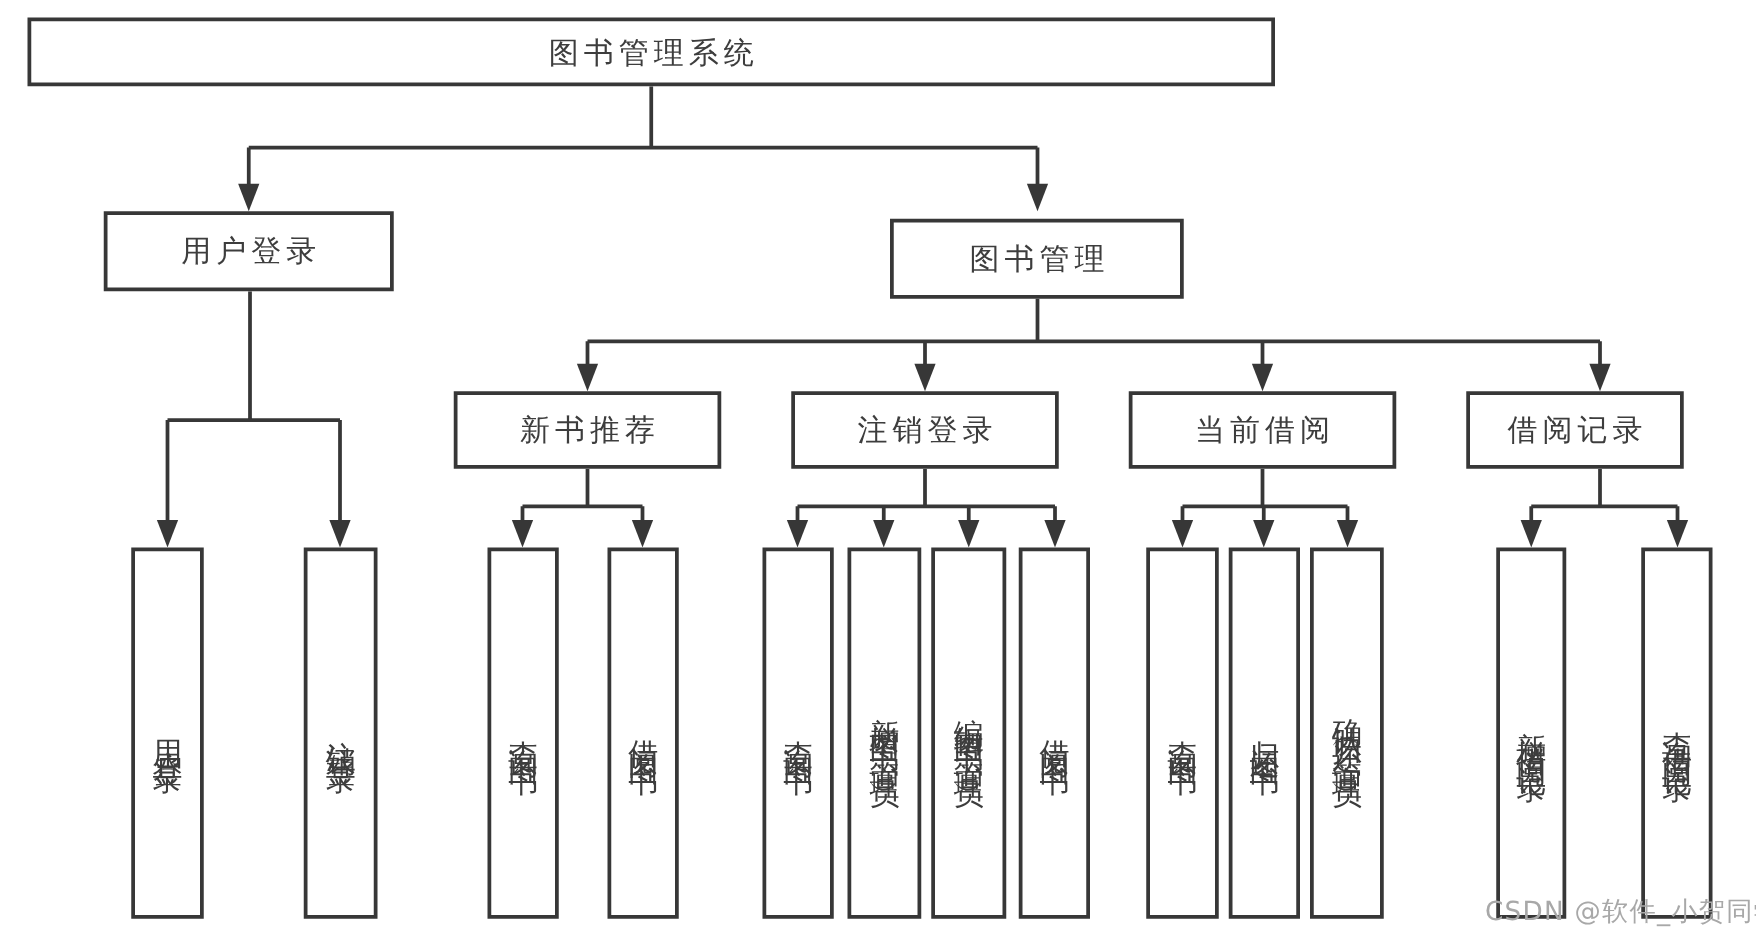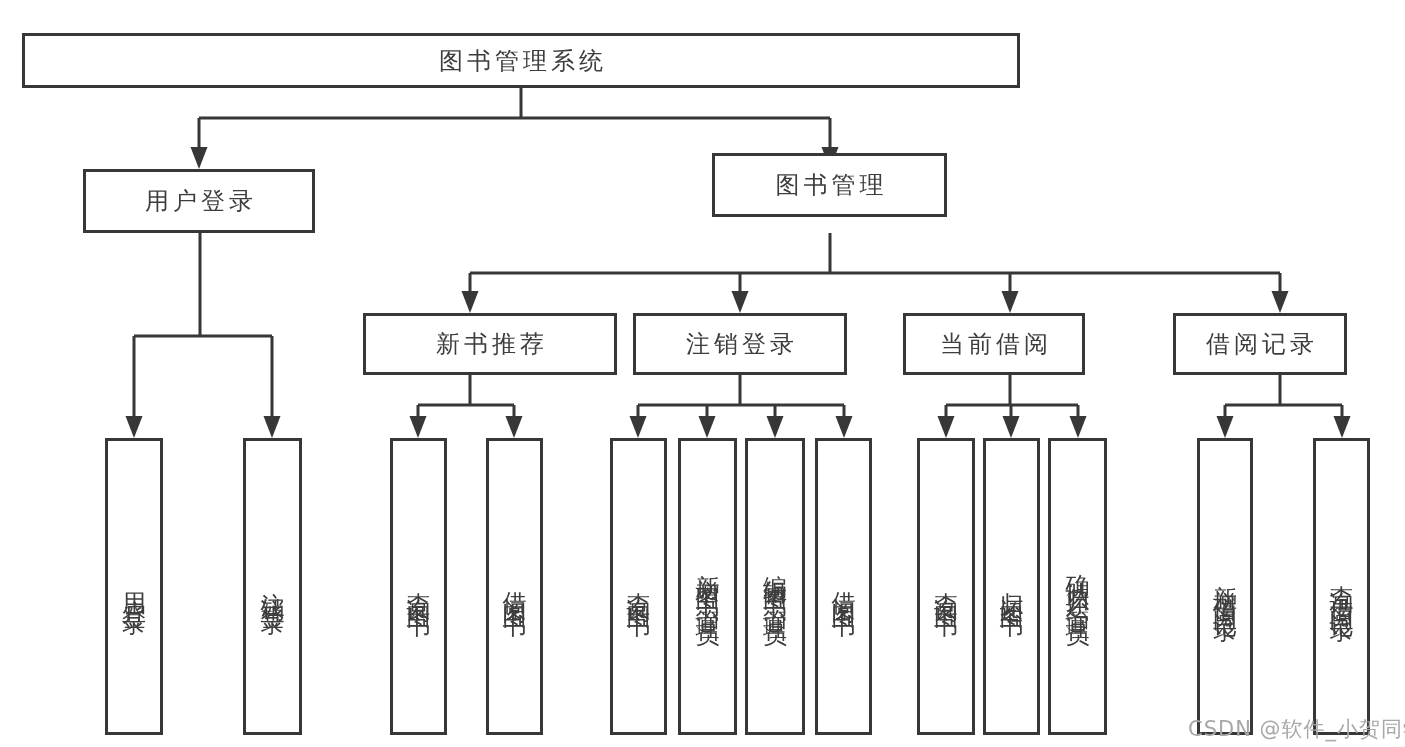--- a/index.html
+++ b/index.html
@@ -72,38 +72,38 @@
       <polygon points="766.5,416 783.5,416 775,438"></polygon>
       <polygon points="835.5,416 852.5,416 844,438"></polygon>
       <polygon points="937.5,416 954.5,416 946,438"></polygon>
       <polygon points="1002.5,416 1019.5,416 1011,438"></polygon>
       <polygon points="1069.5,416 1086.5,416 1078,438"></polygon>
       <polygon points="1216.5,416 1233.5,416 1225,438"></polygon>
       <polygon points="1333.5,416 1350.5,416 1342,438"></polygon>
     </g>
   </svg>
 
-  <div class="node hnode" style="left:22px; top:14px; width:998px; height:55px;margin-top:19px;">
+  <div class="node hnode" style="left:22px; top:14px; width:998px; height:55px;">
     <span>图书管理系统</span>
   </div>
 
   <div class="node hnode" style="left:83px; top:169px; width:232px; height:64px;">
     <span>用户登录</span>
   </div>
-  <div class="node hnode" style="left:712px; top:153px; width:235px; height:64px;">
+  <div class="node hnode" style="left:712px; top:175px; width:235px; height:64px;">
     <span>图书管理</span>
   </div>
 
-  <div class="node hnode" style="left:363px; top:313px; width:254px; height:62px;">
+  <div class="node hnode" style="left:363px; top:313px; width:214px; height:62px;">
     <span>新书推荐</span>
   </div>
   <div class="node hnode" style="left:633px; top:313px; width:214px; height:62px;">
     <span>注销登录</span>
   </div>
-  <div class="node hnode" style="left:903px; top:313px; width:182px; height:62px;">
+  <div class="node hnode" style="left:903px; top:313px; width:214px; height:62px;">
     <span>当前借阅</span>
   </div>
   <div class="node hnode" style="left:1173px; top:313px; width:174px; height:62px;">
     <span>借阅记录</span>
   </div>
 
   <div class="node leaf" style="left:105px; top:438px; width:58px; height:297px;">
     <span class="vtext">用户登录</span>
   </div>
   <div class="node leaf" style="left:243px; top:438px; width:59px; height:297px;">

